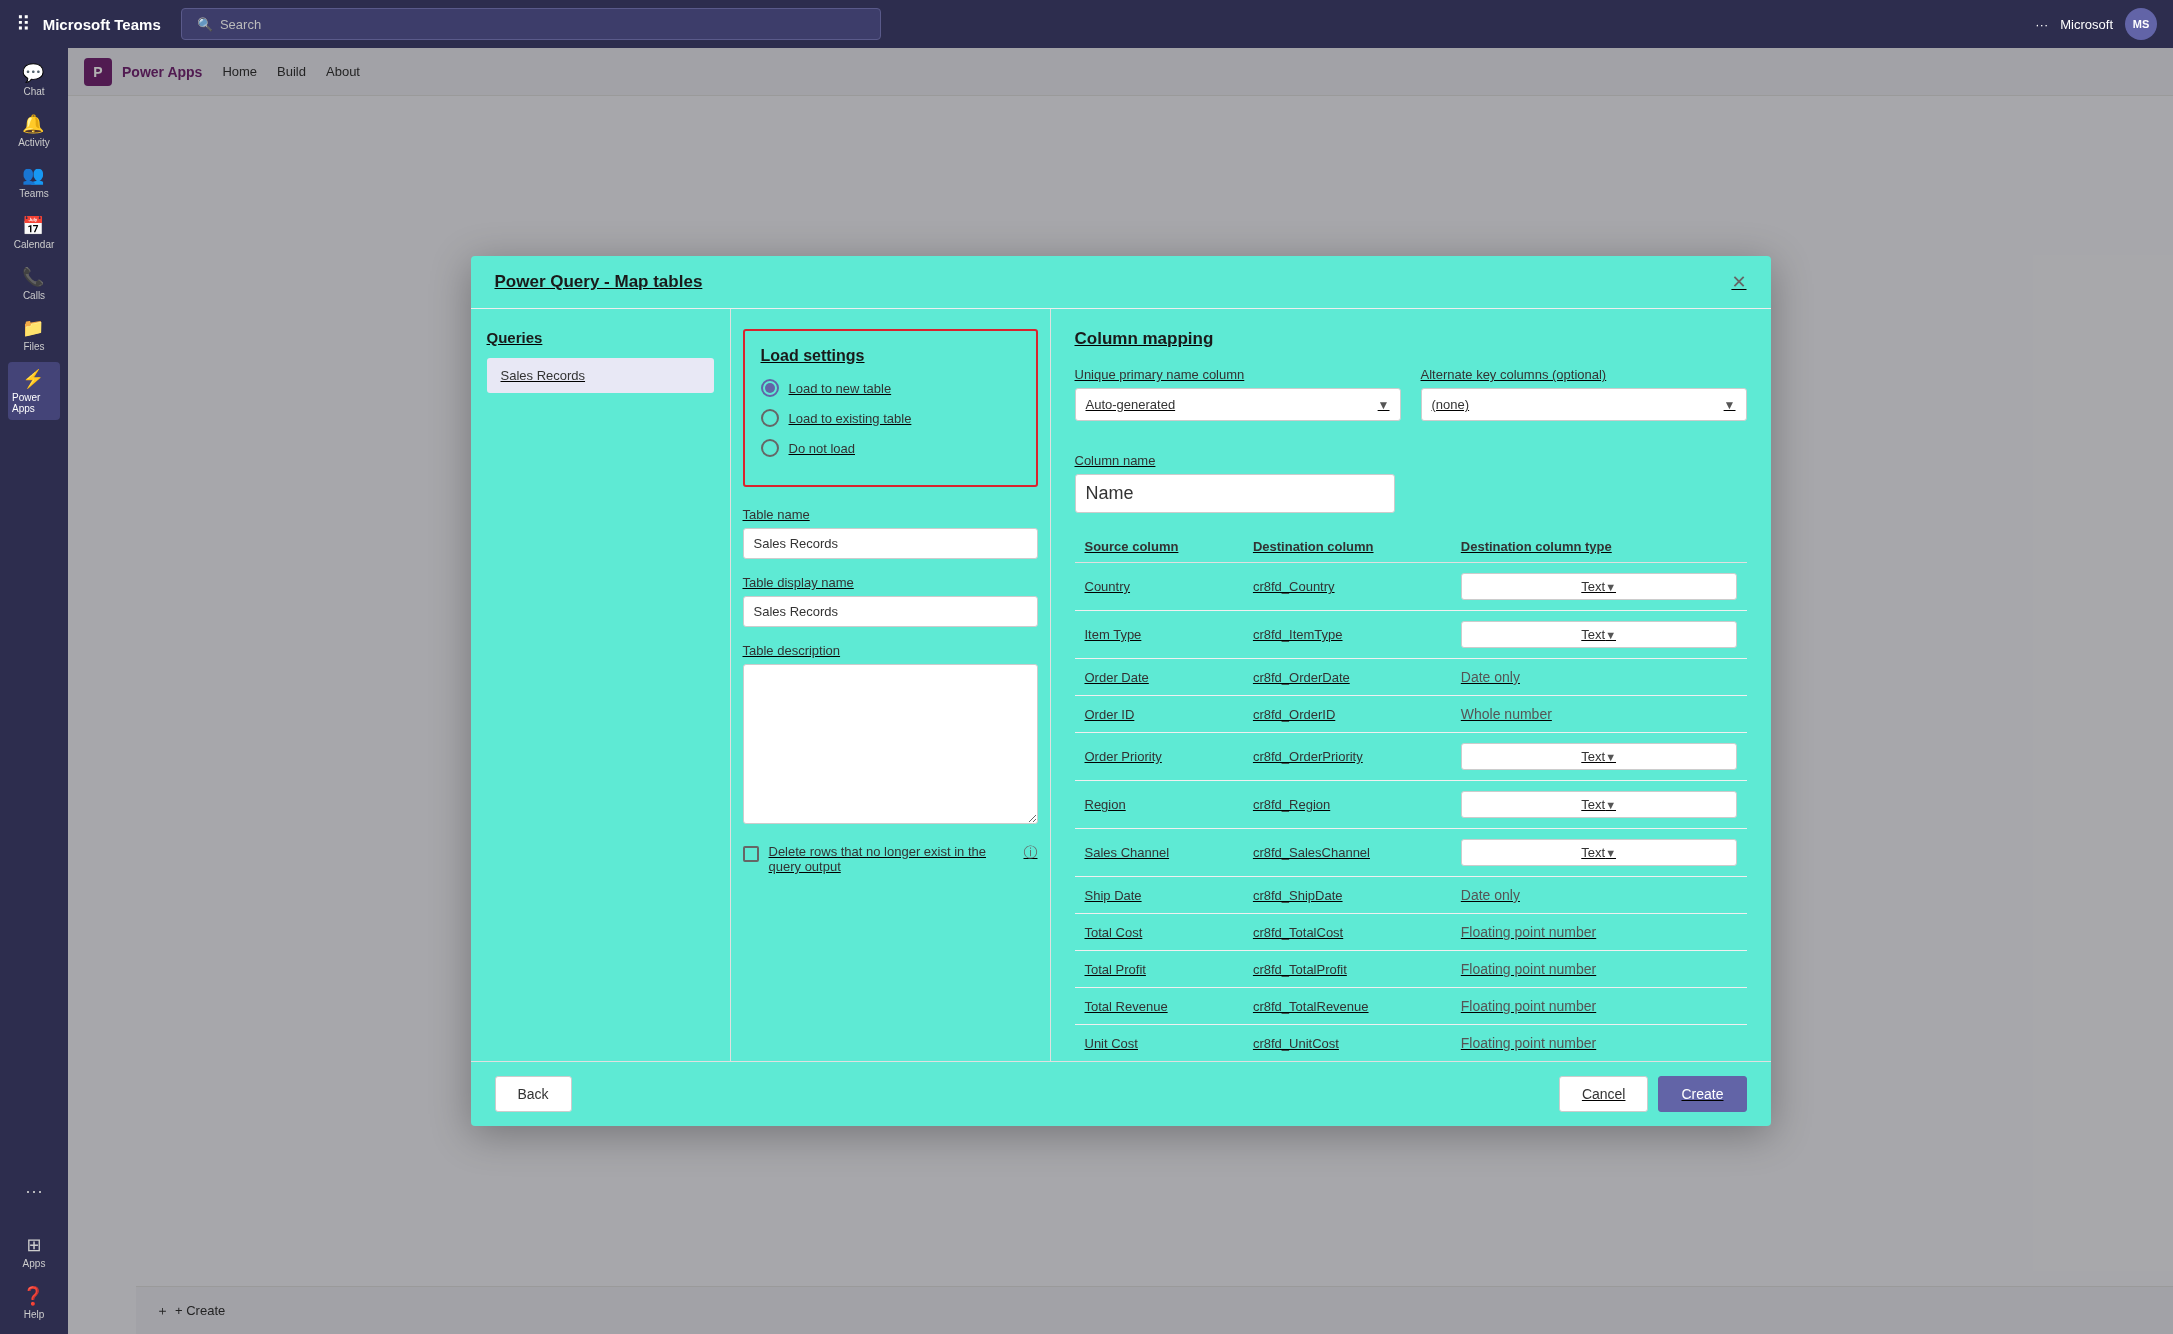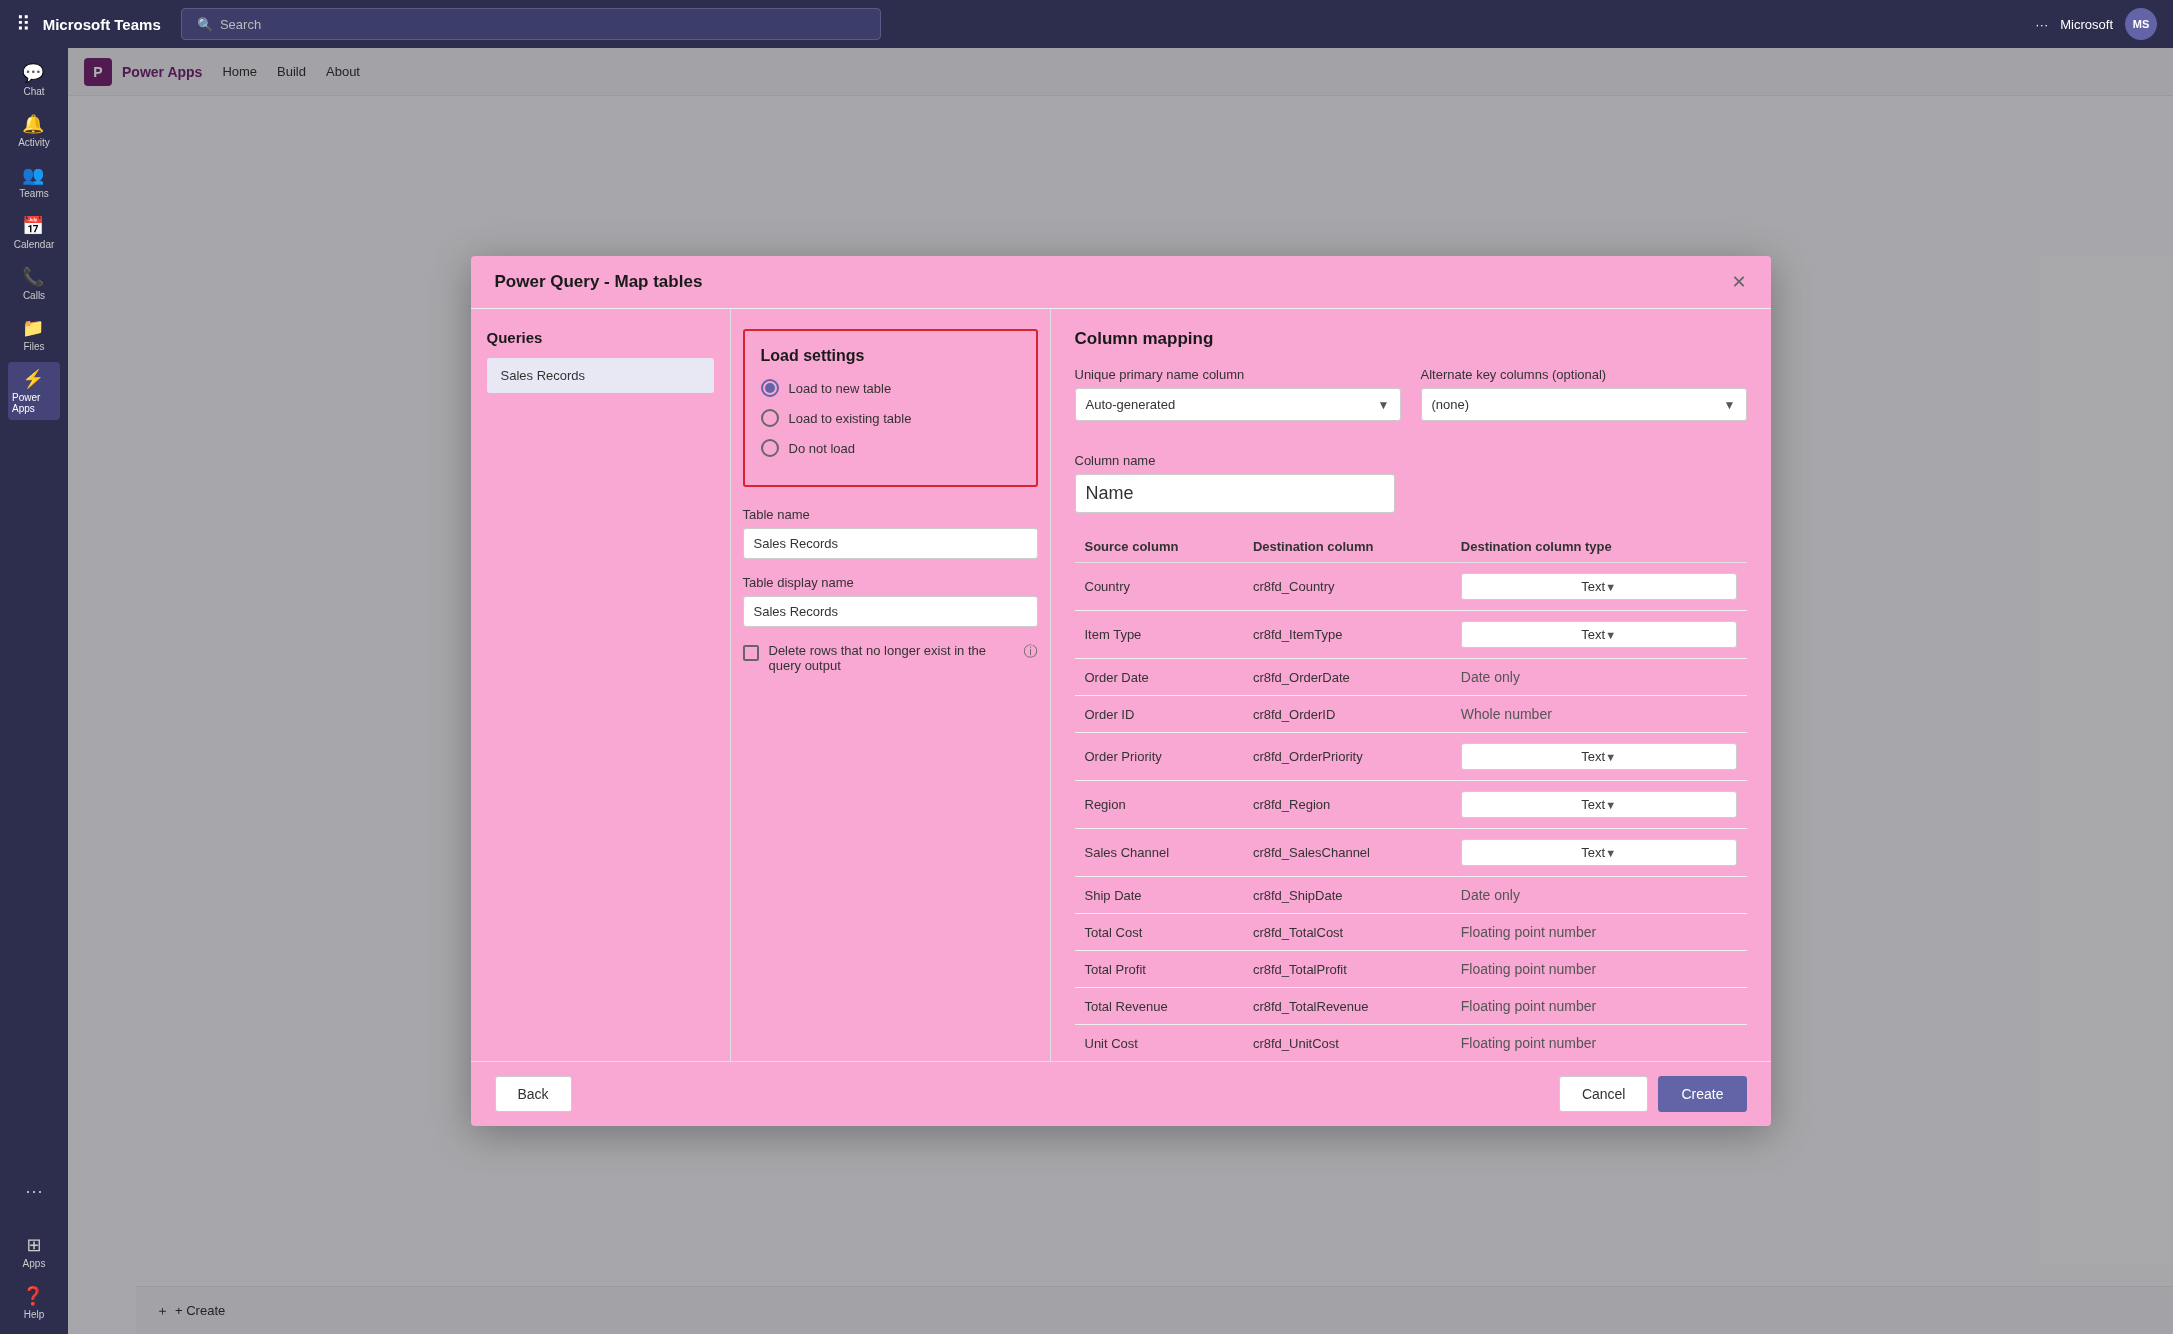--- a/index.html
+++ b/index.html
@@ -126,28 +126,29 @@
       right: 0; bottom: 0;
       background: rgba(0,0,0,0.3);
       z-index: 20;
       display: flex;
       align-items: center;
       justify-content: center;
     }
 
     
     .modal-dialog {
-      background: #f9a8d4;
+      background: #5eead4;
       border-radius: 4px;
       width: 1300px;
       height: 870px;
       position: relative;
       display: flex;
       flex-direction: column;
       box-shadow: 0 8px 40px rgba(0,0,0,0.3);
+      text-decoration: underline;
     }
 
     .modal-header {
       display: flex;
       align-items: center;
       justify-content: space-between;
       padding: 16px 24px;
       border-bottom: 1px solid #eee;
       flex-shrink: 0;
     }
@@ -562,20 +563,24 @@
           <div class="form-group">
             <label class="form-label">Table name</label>
             <input class="form-input" type="text" value="Sales Records" style="">
           </div>
 
           <div class="form-group">
             <label class="form-label">Table display name</label>
             <input class="form-input" type="text" value="Sales Records" style="">
           </div>
 
+          <div class="form-group">
+            <label class="form-label">Table description</label>
+            <textarea class="form-textarea" style=""></textarea>
+          </div>
 
           <div class="checkbox-row">
             <div class="checkbox-box"></div>
             <span class="checkbox-label">Delete rows that no longer exist in the query output</span>
             <span class="info-icon">ⓘ</span>
           </div>
         </div>
 
         <div class="mapping-panel">
           <h2>Column mapping</h2>

